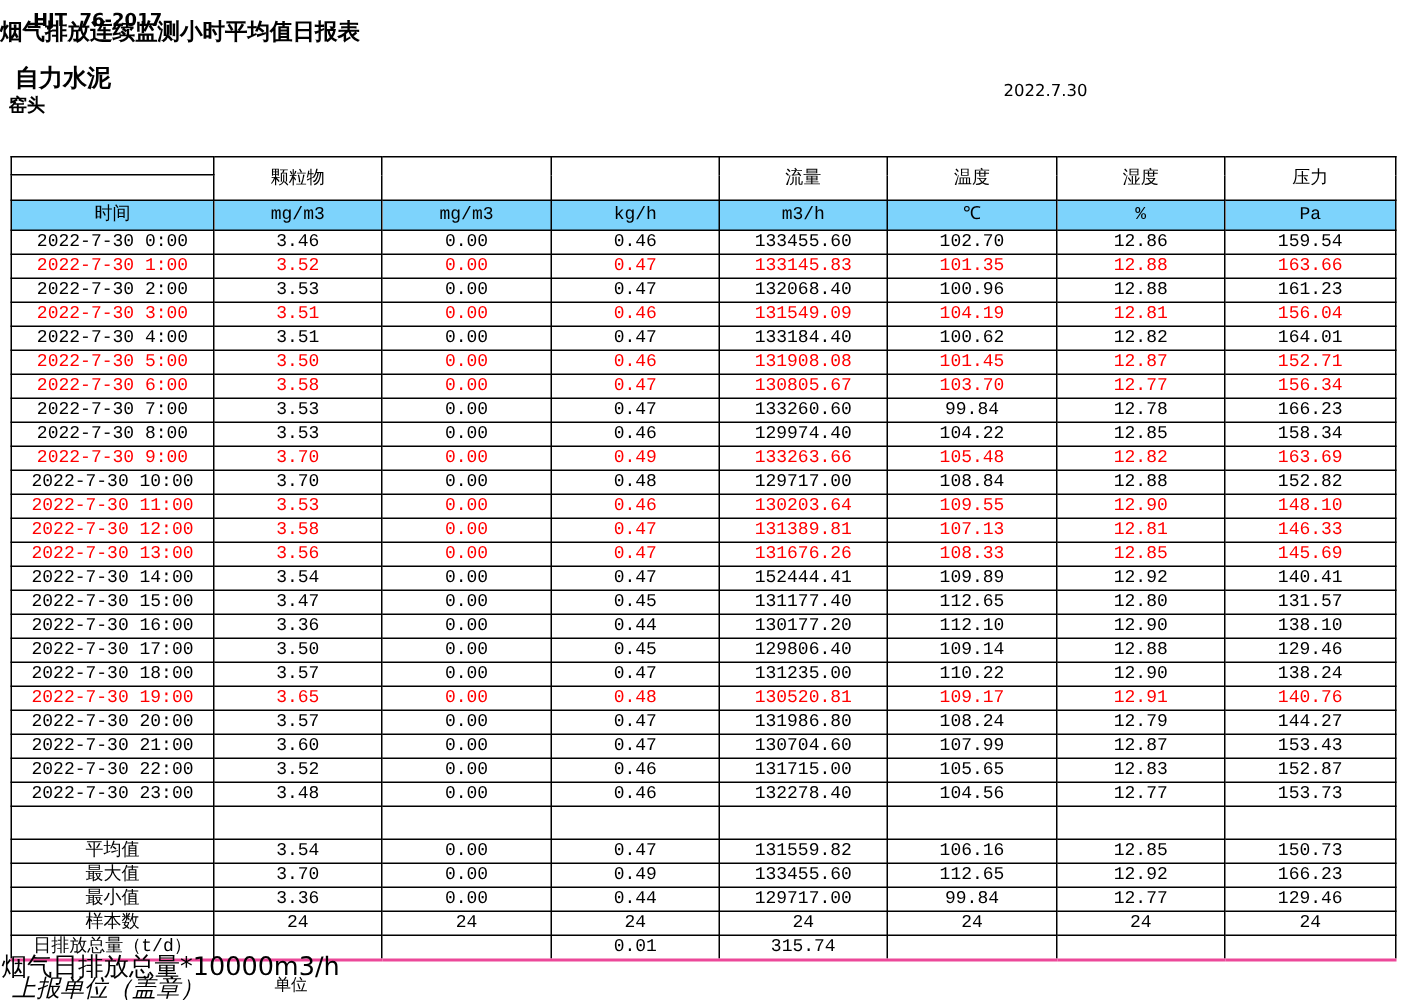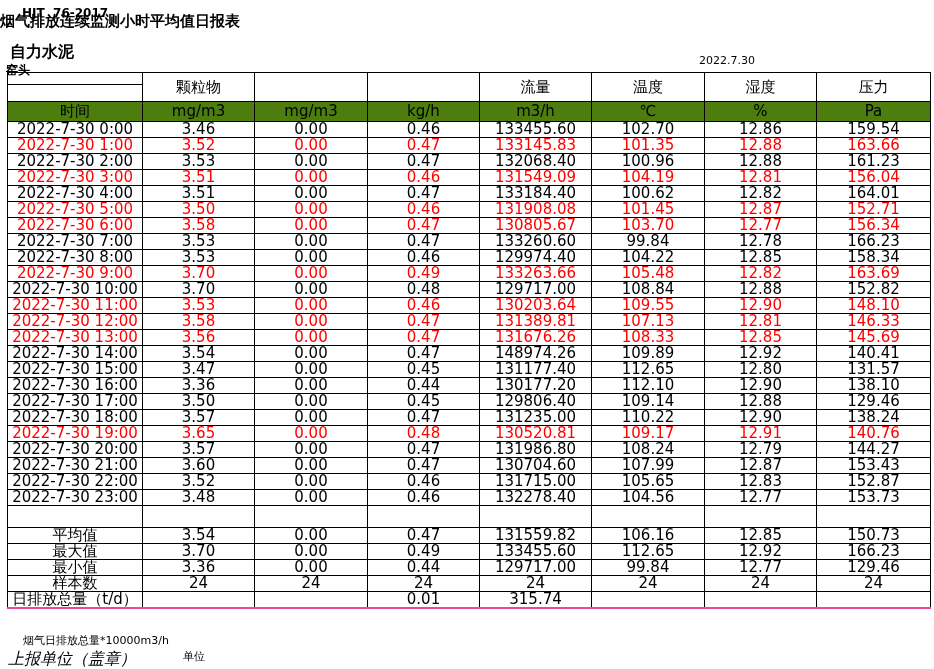--- a/index.html
+++ b/index.html
@@ -6,37 +6,38 @@
   .page{
     position:relative;width:934px;height:669px;background:#ffffff;
     font-family:"DejaVu Sans","Liberation Sans",sans-serif;color:#000;
     overflow:hidden;
   }
   .abs{position:absolute;}
   .std{left:10px;top:6px;font-size:12px;font-weight:bold;white-space:pre;margin-left:12px;}
   .title{left:0;top:12px;width:908px;font-size:15px;font-weight:bold;}
   .company{left:10px;top:42px;font-size:16px;font-weight:bold;}
   .location{left:6px;top:62px;font-size:12px;font-weight:bold;}
-  .date{left:699px;top:54px;font-size:11px;}
+  .date{left:669px;top:54px;font-size:11px;}
   table.report{
-    position:absolute;left:7px;top:72px;
+    position:absolute;left:7px;top:104px;
     border-collapse:collapse;table-layout:fixed;width:923px;
-    font-size:15px;
+    font-size:12px;
+    font-family:Liberation Mono, monospace;
   }
   table.report td{
     border:1px solid #000;text-align:center;vertical-align:middle;
     padding:0;overflow:hidden;white-space:nowrap;height:15px;line-height:15px;
   }
   tr.rA td{height:11px;line-height:11px;}
   tr.rB td{height:16px;line-height:16px;}
-  tr.units td{background:#4d7c0f;height:19px;line-height:19px;}
+  tr.units td{background:#7dd3fc;height:19px;line-height:19px;}
   tr.blank td{height:21px;}
   tr.red{color:#ff0000;}
   tr.total td{border-bottom:2px solid #ec4899;}
-  .footnote{left:23px;top:633px;font-size:11px;}
+  .footnote{left:1px;top:633px;font-size:17px;}
   .reportunit{left:8px;top:649px;font-size:16px;font-style:italic;}
   .unitlabel{left:183px;top:649px;font-size:11px;}
 </style>
 </head>
 <body>
 
 <div class="page">
 
   <div class="abs std">HJT  76-2017</div>
   <div class="abs title">烟气排放连续监测小时平均值日报表</div>
@@ -218,21 +219,21 @@
           <td>131676.26</td>
           <td>108.33</td>
           <td>12.85</td>
           <td>145.69</td>
         </tr>
         <tr>
           <td>2022-7-30 14:00</td>
           <td>3.54</td>
           <td>0.00</td>
           <td>0.47</td>
-          <td>148974.26</td>
+          <td>152444.41</td>
           <td>109.89</td>
           <td>12.92</td>
           <td>140.41</td>
         </tr>
         <tr>
           <td>2022-7-30 15:00</td>
           <td>3.47</td>
           <td>0.00</td>
           <td>0.45</td>
           <td>131177.40</td>

